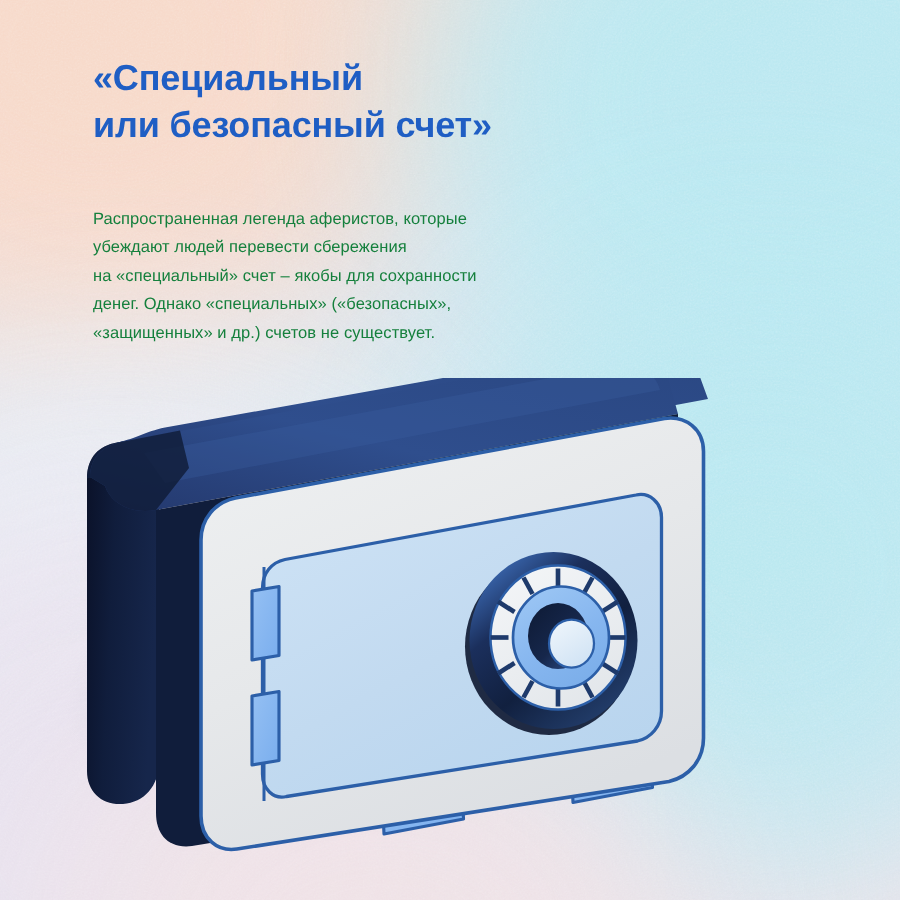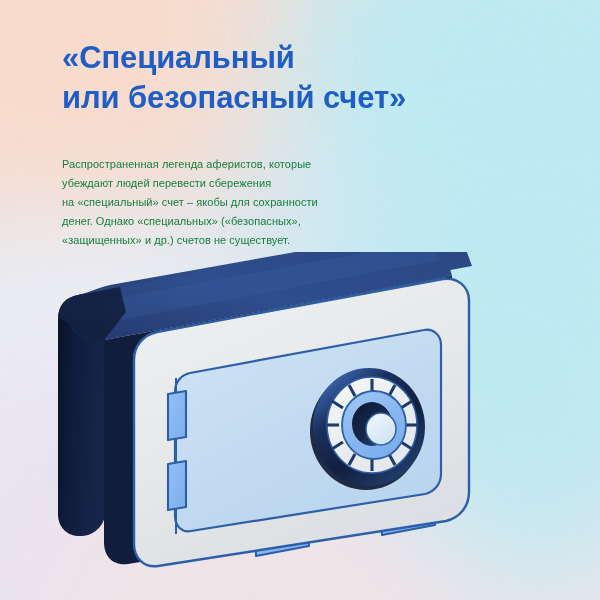--- a/index.html
+++ b/index.html
@@ -86,21 +86,21 @@
 
   
   .copy {
     position: absolute;
     left: 62px;
     top: 38px;
     width: 470px;
   }
   .headline {
     margin: 0;
-    font-size: 31px;
+    font-size: 24px;
     line-height: 1.28;
     font-weight: bold;
     color: #1f5ec4;
     letter-spacing: -0.1px;
     white-space: pre-line;
   }
   .body-copy {
     margin: 0;
     padding-top: 38px;
     font-size: 11px;

